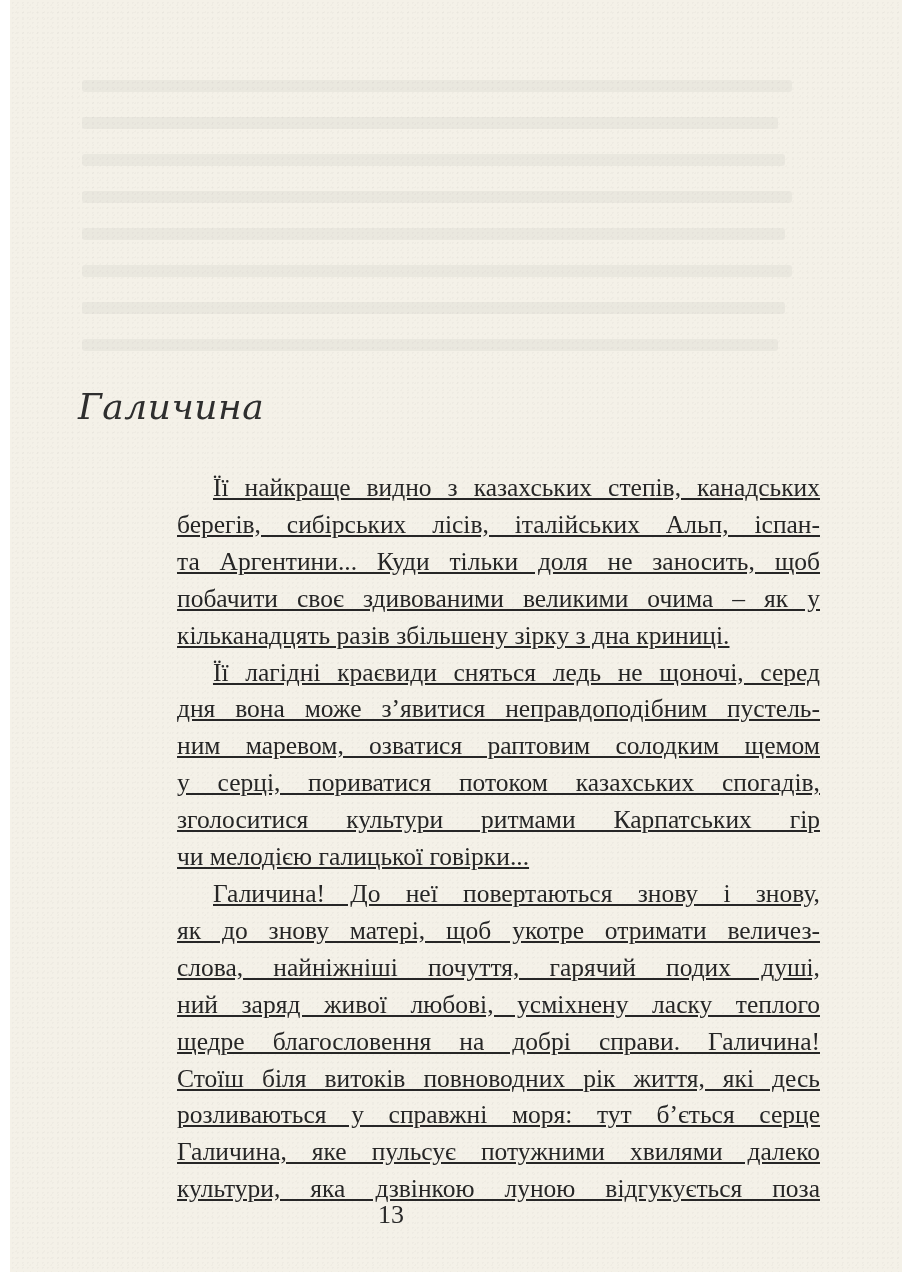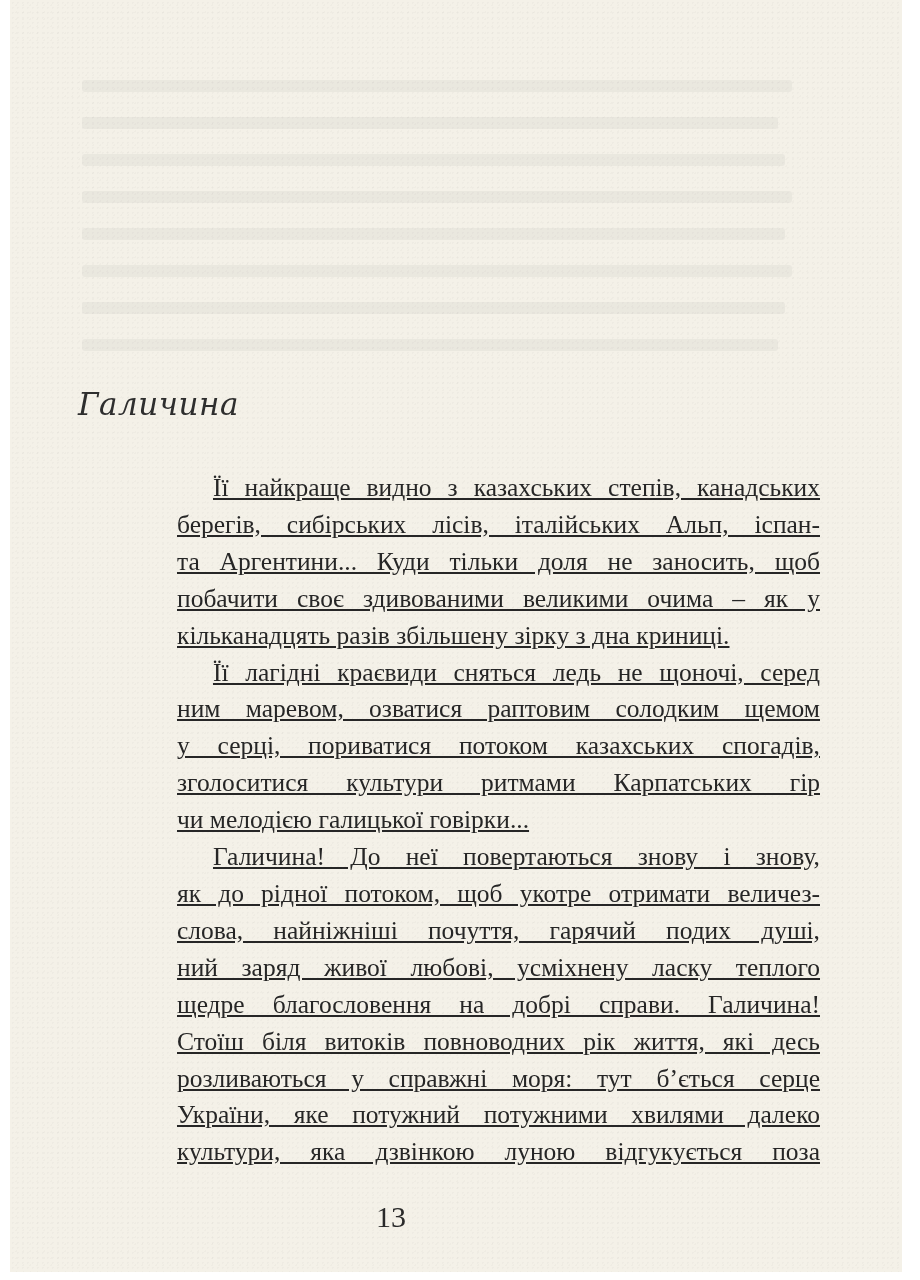--- a/index.html
+++ b/index.html
@@ -19,39 +19,39 @@
     .ghost {
       position: absolute; left: 72px; top: 80px; width: 740px;
     }
     .ghost-line {
       height: 12px; margin-bottom: 25px; border-radius: 3px;
       background: rgba(120,120,120,0.07);
     }
     .title {
       position: absolute; left: 68px; top: 386px;
       font-family: "DejaVu Serif", serif; font-style: italic;
-      font-size: 31px; color: #2e2e2e; letter-spacing: 0.5px;
+      font-size: 36px; color: #2e2e2e; letter-spacing: 0.5px;
       margin: 0; font-weight: normal;
     }
     .body {
       position: absolute; left: 167px; top: 470px; width: 643px;
       font-family: "Liberation Serif", serif; font-size: 25.5px;
       line-height: 36.9px; color: #262626;
       text-align: justify;
     }
     .para {
       margin: 0; text-indent: 36px; text-decoration: underline;
     }
     .line { display: block; text-align: justify; text-align-last: justify; white-space: nowrap; }
     .line.last { text-align-last: left; }
     .line.first { padding-left: 36px; }
     .page-number {
       position: absolute; left: 0; width: 892px; top: 1200px;
       text-align: center; font-family: "Liberation Serif", serif;
-      font-size: 30px; color: #2a2a2a;
+      font-size: 26px; color: #2a2a2a;
       padding-right: 130px; box-sizing: border-box;
     }
   </style>
 </head>
 <body>
 
 <div class="page">
   <div class="ghost">
     <div class="ghost-line" style="width:96%"></div>
     <div class="ghost-line" style="width:94%"></div>
@@ -68,32 +68,33 @@
   <div class="body">
     <p class="para" style="text-indent:0">
       <span class="line first">Її найкраще видно з казахських степів, канадських</span>
       <span class="line">берегів, сибірських лісів, італійських Альп, іспан-</span>
       <span class="line">та Аргентини... Куди тільки доля не заносить, щоб</span>
       <span class="line">побачити своє здивованими великими очима – як у</span>
       <span class="line last">кільканадцять разів збільшену зірку з дна криниці.</span>
     </p>
     <p class="para" style="text-indent:0">
       <span class="line first">Її лагідні краєвиди сняться ледь не щоночі, серед</span>
+      <span class="line">дня вона може з’явитися неправдоподібним пустель-</span>
       <span class="line">ним маревом, озватися раптовим солодким щемом</span>
       <span class="line">у серці, пориватися потоком казахських спогадів,</span>
       <span class="line">зголоситися культури ритмами Карпатських гір</span>
       <span class="line last">чи мелодією галицької говірки...</span>
     </p>
     <p class="para" style="text-indent:0">
       <span class="line first">Галичина! До неї повертаються знову і знову,</span>
-      <span class="line">як до рідної потоком, щоб укотре отримати величез-</span>
+      <span class="line">як до знову матері, щоб укотре отримати величез-</span>
       <span class="line">слова, найніжніші почуття, гарячий подих душі,</span>
       <span class="line">ний заряд живої любові, усміхнену ласку теплого</span>
       <span class="line">щедре благословення на добрі справи. Галичина!</span>
       <span class="line">Стоїш біля витоків повноводних рік життя, які десь</span>
       <span class="line">розливаються у справжні моря: тут б’ється серце</span>
-      <span class="line">України, яке потужний потужними хвилями далеко</span>
+      <span class="line">Галичина, яке пульсує потужними хвилями далеко</span>
       <span class="line">культури, яка дзвінкою луною відгукується поза</span>
     </p>
   </div>
 
   <div class="page-number">13</div>
 </div>
 
 </body></html>

